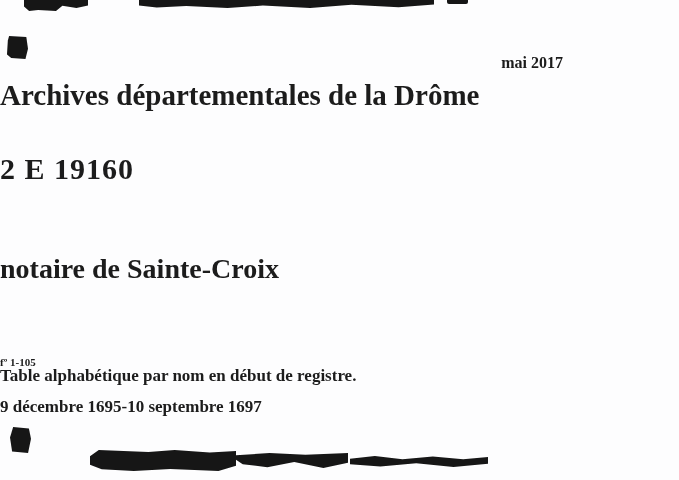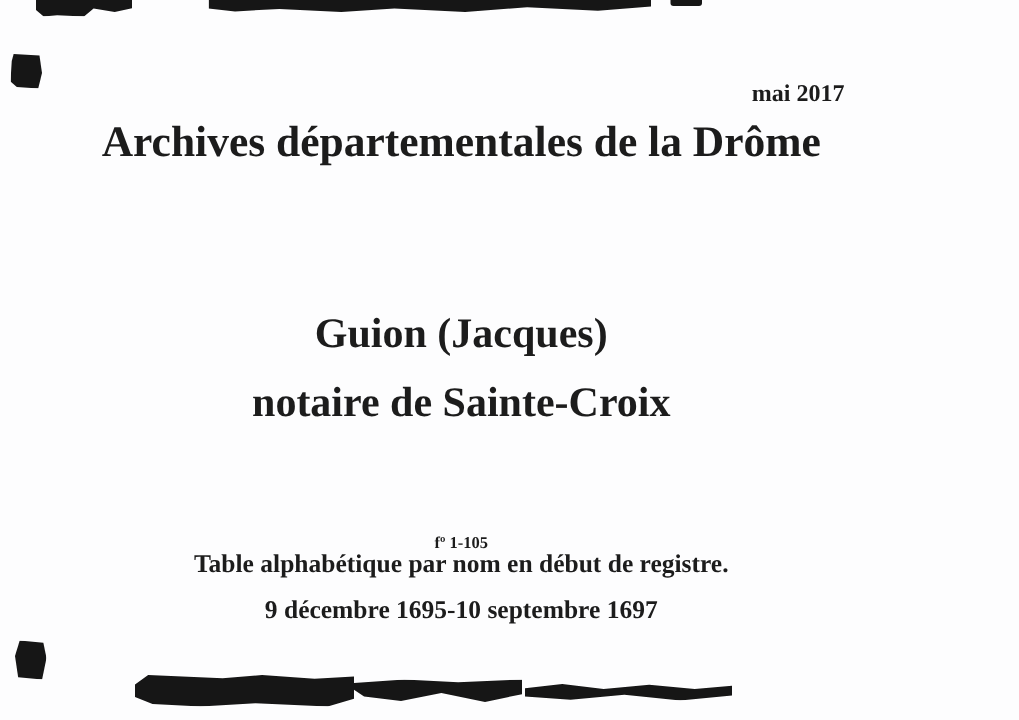--- a/index.html
+++ b/index.html
@@ -15,21 +15,20 @@
     overflow:hidden;
   }
   .page{
     position:relative;
     width:615px; height:480px;
     background:var(--paper);
   }
   .txt{
     position:absolute;
     left:0; width:100%;
-    text-align:center;
     font-weight:700;
     color:var(--ink);
     line-height:1.1;
     white-space:nowrap;
   }
   .date-note{
     position:absolute;
     top:54px; right:52px;
     left:auto; width:auto;
     font-size:16px;
@@ -72,19 +71,19 @@
   <div class="smudge sm-top-bar"></div>
   <div class="smudge sm-top-speck"></div>
   <div class="smudge sm-left-blob"></div>
   <div class="smudge sm-bot-left"></div>
   <div class="smudge sm-bot-bar1"></div>
   <div class="smudge sm-bot-bar2"></div>
   <div class="smudge sm-bot-bar3"></div>
 
   <div class="txt date-note">mai 2017</div>
   <h1 class="txt doc-title">Archives départementales de la Drôme</h1>
-  <div class="txt doc-name1">Guion (Jacques)</div>
+  <div class="txt doc-ref">2 E 19160</div>
   <div class="txt doc-name2">notaire de Sainte-Croix</div>
   <div class="txt doc-folio">fº 1-105</div>
   <div class="txt doc-desc">Table alphabétique par nom en début de registre.</div>
   <div class="txt doc-range">9 décembre 1695-10 septembre 1697</div>
 
 </div>
 
 </body></html>

